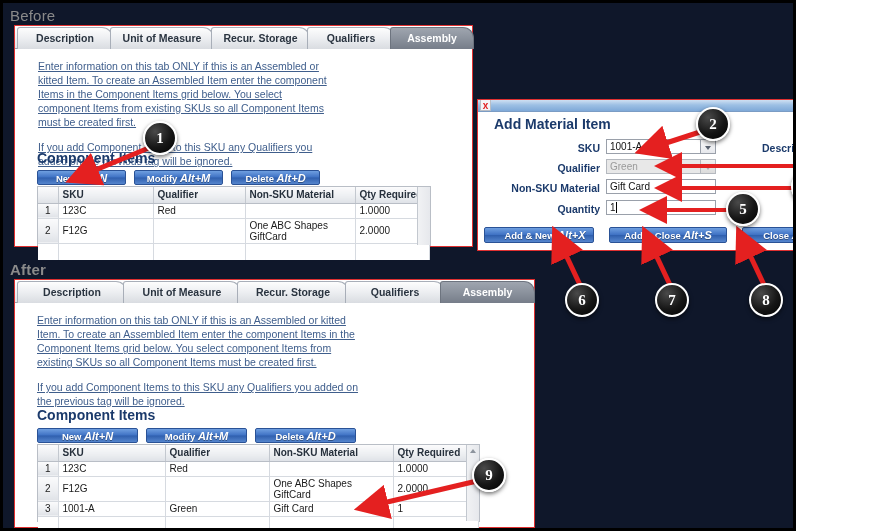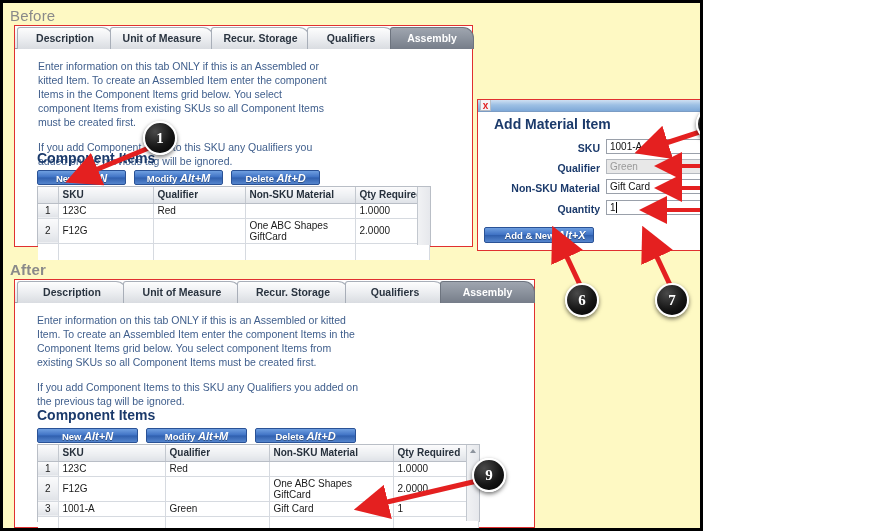--- a/index.html
+++ b/index.html
@@ -3,22 +3,22 @@
 <meta charset="utf-8">
 <style>
   * { box-sizing: border-box; }
   html, body {
     margin: 0; padding: 0;
     background: #ffffff;
     font-family: "Liberation Sans", sans-serif;
   }
   #page {
     position: relative;
-    width: 703px; height: 531px;
-    background: #fef9c3;
+    width: 796px; height: 531px;
+    background: #0f172a;
     border: 3px solid #000000;
     overflow: hidden;
   }
 
   
   .caption {
     position: absolute;
     font-size: 15px;
     color: #8a8a8a;
     font-weight: 400;
@@ -64,21 +64,21 @@
   }
   .tab .tl { display:block; }
 
   
   .instructions {
     position: absolute;
     color: #3f5e8c;
     font-size: 10.5px;
     line-height: 14px;
   }
-  .instructions p { margin: 0 0 11px 0; }
+  .instructions p { margin: 0 0 11px 0; text-decoration: underline; }
 
   
   .sect-head {
     position: absolute;
     font-size: 14px;
     font-weight: bold;
     color: #1b3a6b;
   }
 
   
@@ -428,20 +428,24 @@
     <div class="fld-label" style="left:20px; top:82px; width:102px;">Non-SKU Material</div>
     <div class="inp" style="left:128px; top:79px; width:110px;">Gift Card</div>
 
     <div class="fld-label" style="left:40px; top:103px; width:82px;">Quantity</div>
     <div class="inp" style="left:128px; top:100px; width:110px;"><span>1</span><span class="caret">&nbsp;</span></div>
 
     <div class="tbtn" style="left:6px; top:127px; width:110px; height:16px; line-height:15px;padding-left:12px;">
       <span>Add &amp; New</span>
       <span class="acc">Alt+X</span>
     </div>
+    <div class="tbtn" style="left:131px; top:127px; width:118px; height:16px; line-height:15px;">
+      <span>Add &amp; Close</span>
+      <span class="acc">Alt+S</span>
+    </div>
     <div class="tbtn" style="left:264px; top:127px; width:100px; height:16px; line-height:15px;">
       <span>Close</span>
       <span class="acc">Alt+C</span>
     </div>
   </div>
 
   <svg class="arrow" style="left:0; top:0; width:880px; height:531px; z-index:30;" viewBox="0 0 880 531">
     <defs>
       <marker id="ah" markerWidth="7" markerHeight="7" refX="1" refY="3.5" orient="auto">
         <polygon points="0,0 7,3.5 0,7" fill="#e42020"></polygon>

